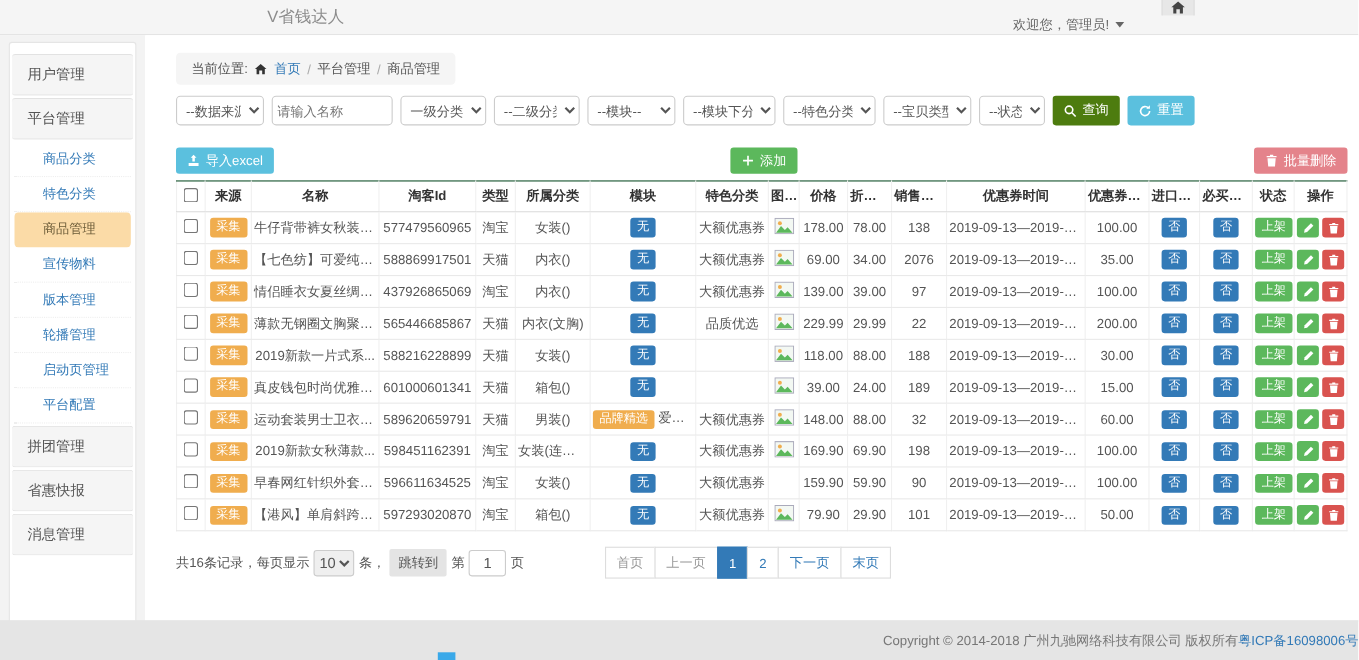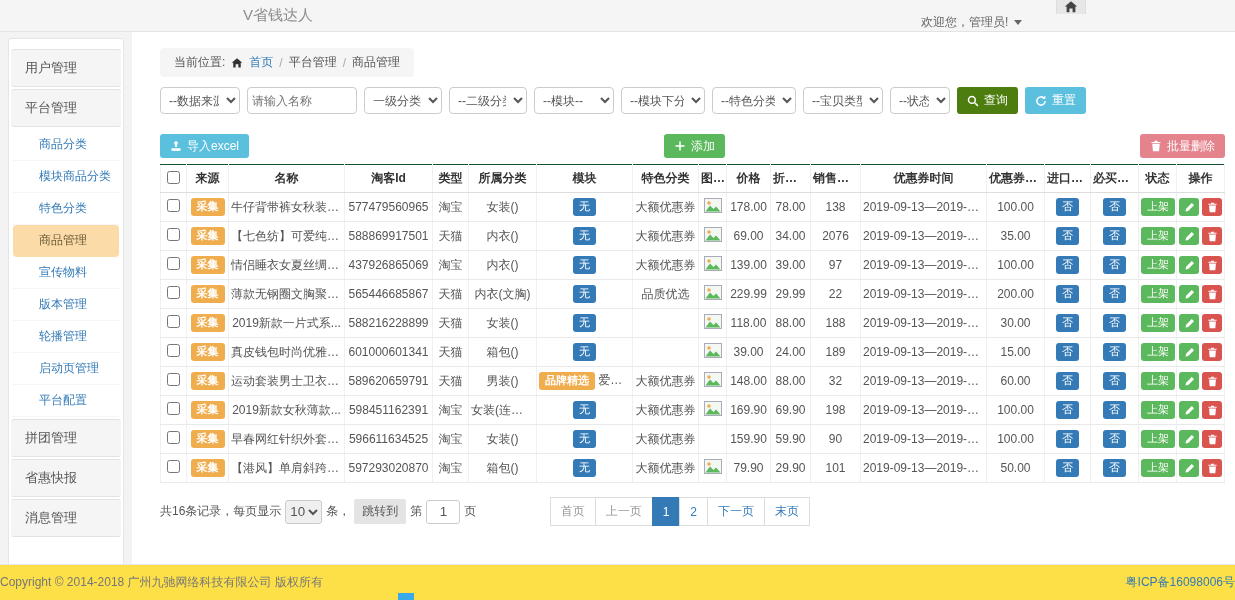--- a/index.html
+++ b/index.html
@@ -52,21 +52,21 @@
 
   
   table.grid { width:100%; border-collapse:collapse; margin-top:6px; table-layout:fixed; }
   table.grid th { font-weight:bold; color:#333; border-bottom:1px solid #ddd; border-top:1px solid #14532d; }
   table.grid th, table.grid td { border-right:1px solid #f0f0f0; padding:5px 2px; text-align:center;
     overflow:hidden; white-space:nowrap; text-overflow:ellipsis; font-size:12px; }
   table.grid th:first-child, table.grid td:first-child { border-left:1px solid #f0f0f0; }
   table.grid td { border-bottom:1px solid #e9e9e9; color:#555; }
   th.col-op, td .op-wrap { color:#337ab7; }
   .badge { display:inline-block; border-radius:3px; color:#fff; font-size:11px; padding:2px 6px; line-height:1.2; cursor:pointer; }
-  .badge-orange { background:#f0ad4e;font-weight:bold; }
+  .badge-orange { background:#f0ad4e; }
   .badge-blue { background:#337ab7; }
   .badge-green { background:#5cb85c; }
   .op-wrap { display:flex; justify-content:center; gap:3px; }
   .op-btn { width:20px; height:18px; border:none; border-radius:3px; display:inline-flex; align-items:center; justify-content:center; cursor:pointer; }
   .op-edit { background:#5cb85c; }
   .op-del { background:#d9534f; }
   .thumb { display:inline-flex; width:18px; height:15px; }
 
   
   .pagi-row { display:flex; align-items:center; margin-top:14px; }
@@ -74,22 +74,22 @@
   .pagi-left select { height:24px; border:1px solid #ccc; border-radius:3px; color:#555; font-family:inherit; }
   .jump-label { background:#e4e4e4; color:#555; padding:4px 8px; border-radius:2px; cursor:pointer; }
   .jump-input { width:34px; height:24px; border:1px solid #ccc; border-radius:3px; text-align:center; color:#555; font-family:inherit; }
   .pager { margin-left:auto; margin-right:415px; display:flex; }
   .pager .pg { border:1px solid #ddd; background:#fff; padding:5px 10px; margin-left:-1px; color:#337ab7;
     font-size:12px; cursor:pointer; font-family:inherit; }
   .pager .pg.disabled { color:#999; }
   .pager .pg.active { background:#337ab7; border-color:#337ab7; color:#fff; }
 
   
-  .footer { position:absolute; left:0; right:0; bottom:0; height:36px; background:#fde047; border-top:1px solid #e5e5e5;
-    display:flex; align-items:center; justify-content:space-between; color:#777; }
+  .footer { position:absolute; left:0; right:0; bottom:0; height:36px; background:#e5e5e5; border-top:1px solid #e5e5e5;
+    display:flex; align-items:center; justify-content:flex-end; color:#777; }
   .footer a { color:#337ab7; text-decoration:none; cursor:pointer; }
   .bottom-strip { position:absolute; left:398px; bottom:0; width:16px; height:7px; background:#3aa9e9; }
 
   svg { display:block; }
 </style>
 </head>
 <body>
 
 <div class="page">
 
@@ -111,21 +111,20 @@
   </div>
 
   <div class="page-body">
 
     <div class="sidebar-col">
       <div class="sidebar-panel">
         <div id="sidebar-items">
             <div class="side-group">用户管理</div>
             <div class="side-group">平台管理</div>
             <div class="side-link">商品分类</div>
-            <div class="side-link">模块商品分类</div>
             <div class="side-link">特色分类</div>
             <div class="side-link active">商品管理</div>
             <div class="side-link">宣传物料</div>
             <div class="side-link">版本管理</div>
             <div class="side-link">轮播管理</div>
             <div class="side-link">启动页管理</div>
             <div class="side-link">平台配置</div>
             <div class="side-group">拼团管理</div>
             <div class="side-group">省惠快报</div>
             <div class="side-group">消息管理</div>

